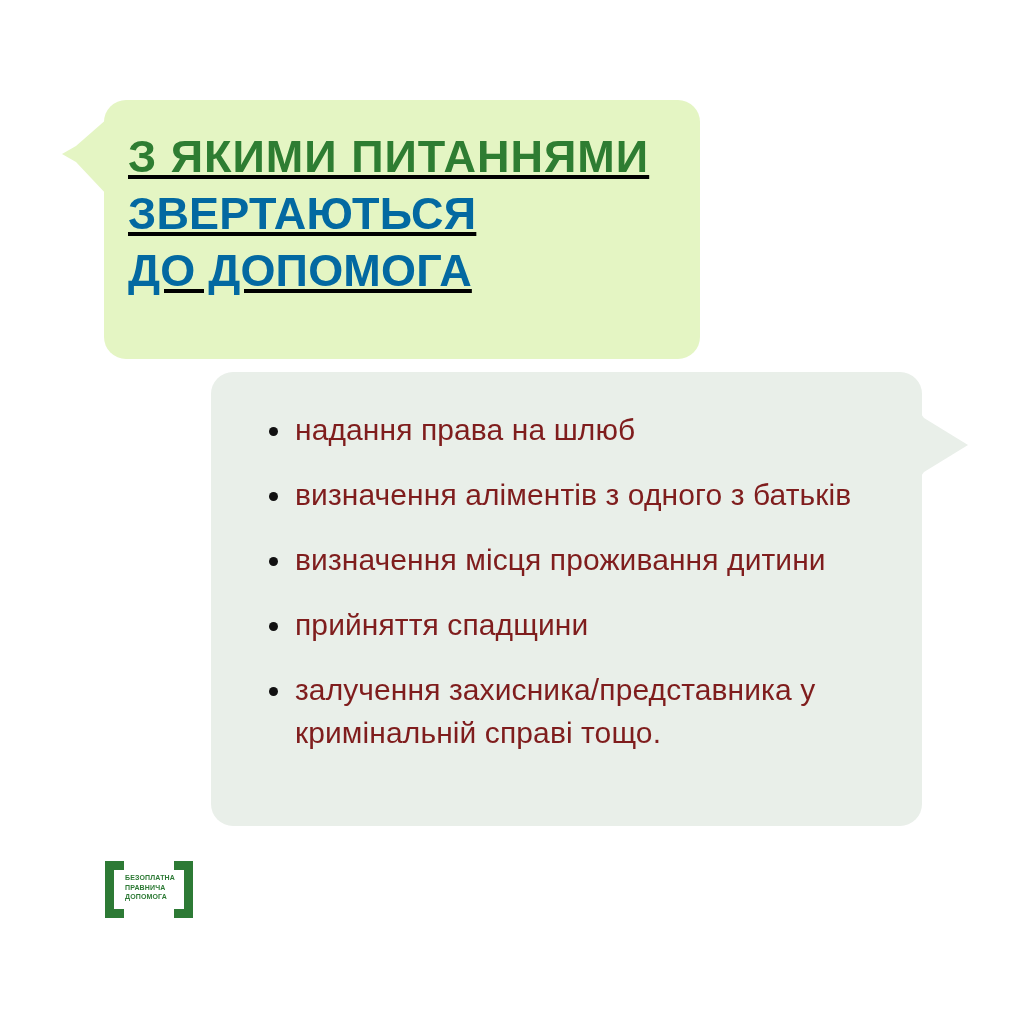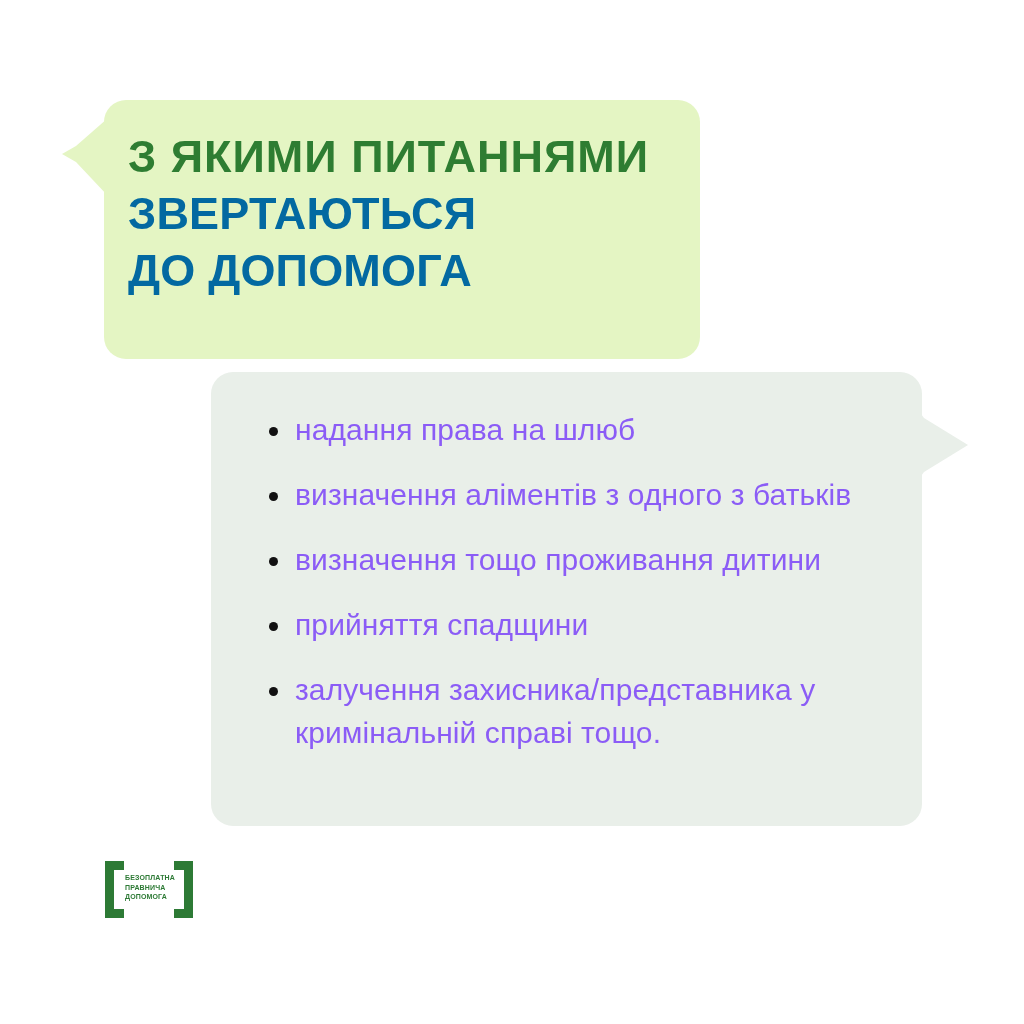--- a/index.html
+++ b/index.html
@@ -27,20 +27,21 @@
   .heading-bubble {
     position: absolute;
     left: 104px;
     top: 100px;
     width: 596px;
     height: 259px;
     background: #e4f5c3;
     border-radius: 22px;
     box-sizing: border-box;
     padding: 28px 26px 0 24px;
+    text-decoration: underline;
   }
   .heading-tail {
     position: absolute;
     left: 62px;
     top: 118px;
     width: 44px;
     height: 74px;
     overflow: visible;
   }
 
@@ -88,21 +89,21 @@
     list-style: none;
     margin: 0;
     padding: 0;
   }
   ul.points li {
     position: relative;
     padding-left: 36px;
     margin: 0 0 22px 0;
     font-size: 30px;
     line-height: 43px;
-    color: #8b5cf6;
+    color: #7f1d1d;
     letter-spacing: 0.1px;
   }
   ul.points li:last-child {
     margin-bottom: 4px;
   }
   ul.points li .dot {
     position: absolute;
     left: 10px;
     top: 19px;
     width: 9px;
@@ -183,21 +184,21 @@
       <li>
         <span class="dot"></span>
         <span>надання права на шлюб</span>
       </li>
       <li>
         <span class="dot"></span>
         <span>визначення аліментів з одного з батьків</span>
       </li>
       <li>
         <span class="dot"></span>
-        <span>визначення тощо проживання дитини</span>
+        <span>визначення місця проживання дитини</span>
       </li>
       <li>
         <span class="dot"></span>
         <span>прийняття спадщини</span>
       </li>
       <li>
         <span class="dot"></span>
         <span>залучення захисника/представника у кримінальній справі тощо.</span>
       </li>
     </ul>

